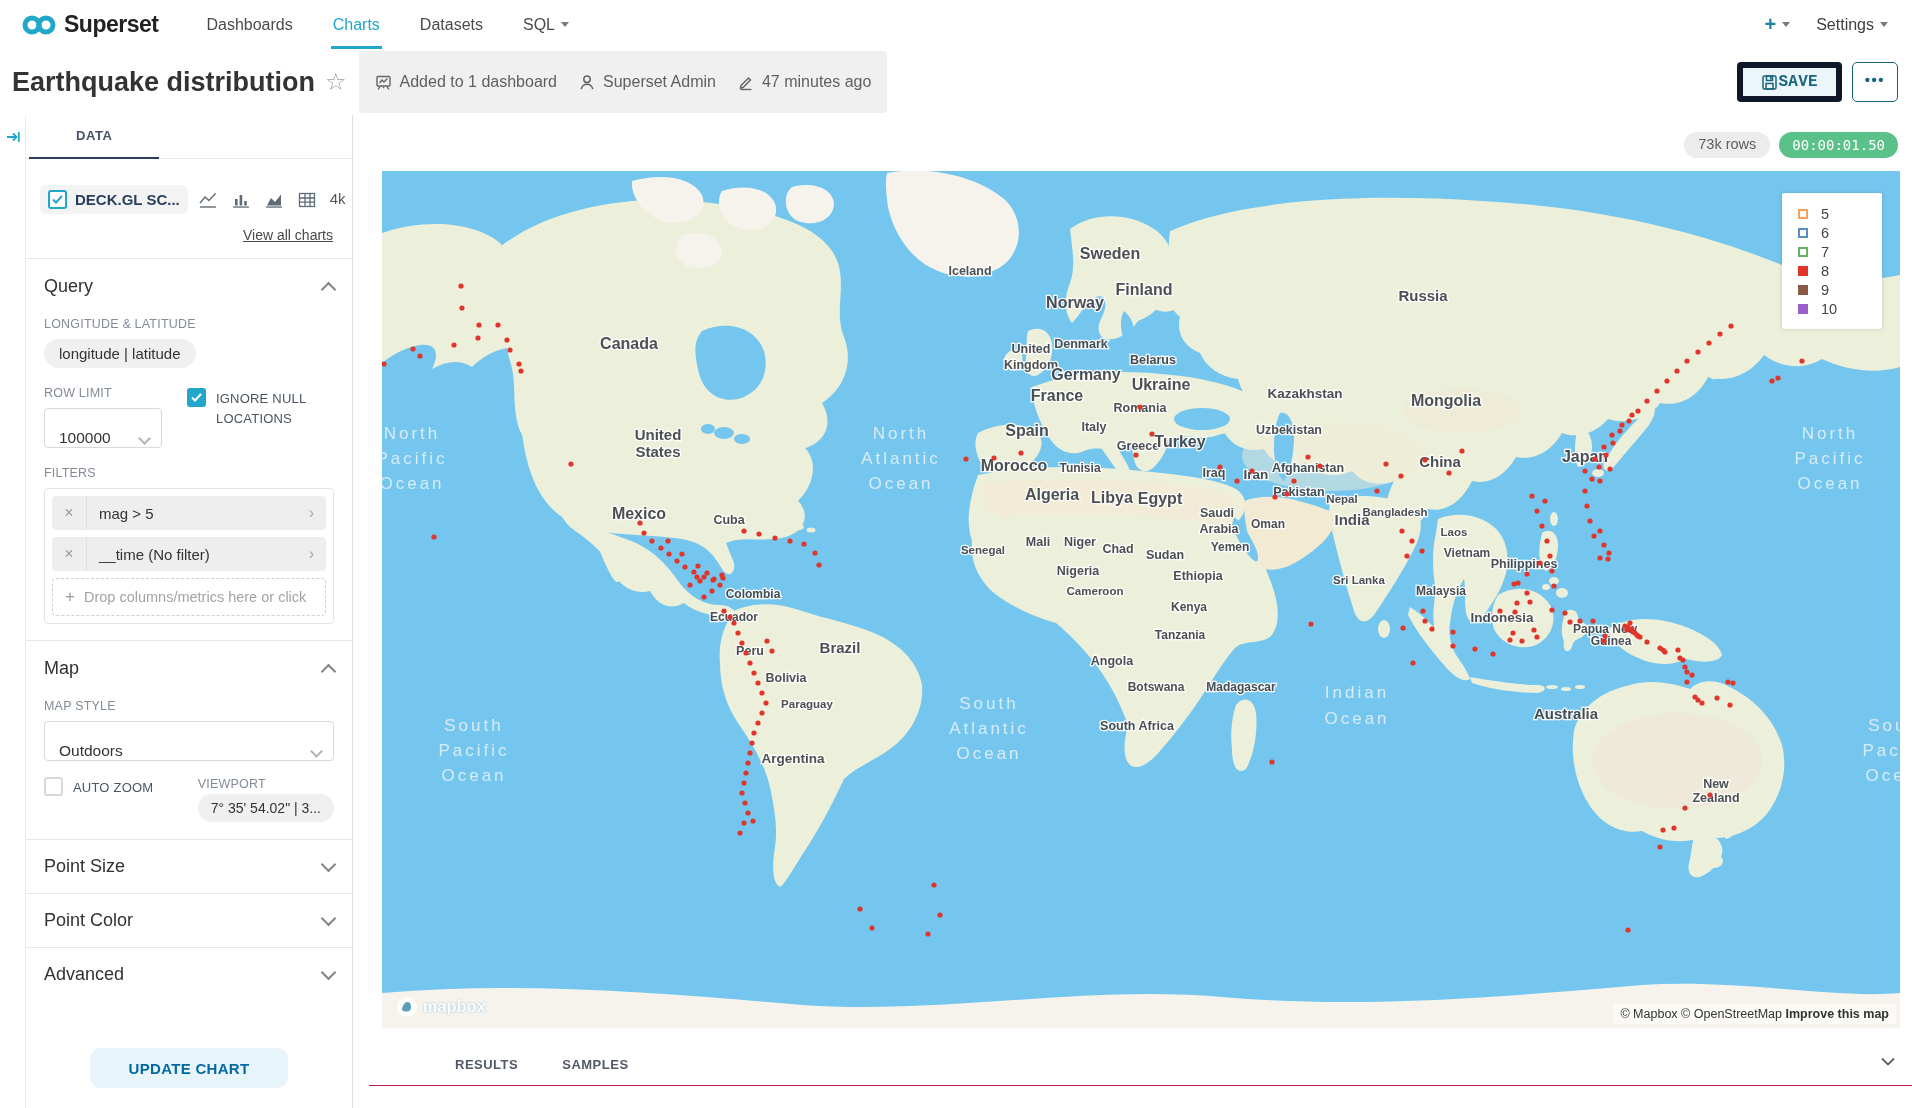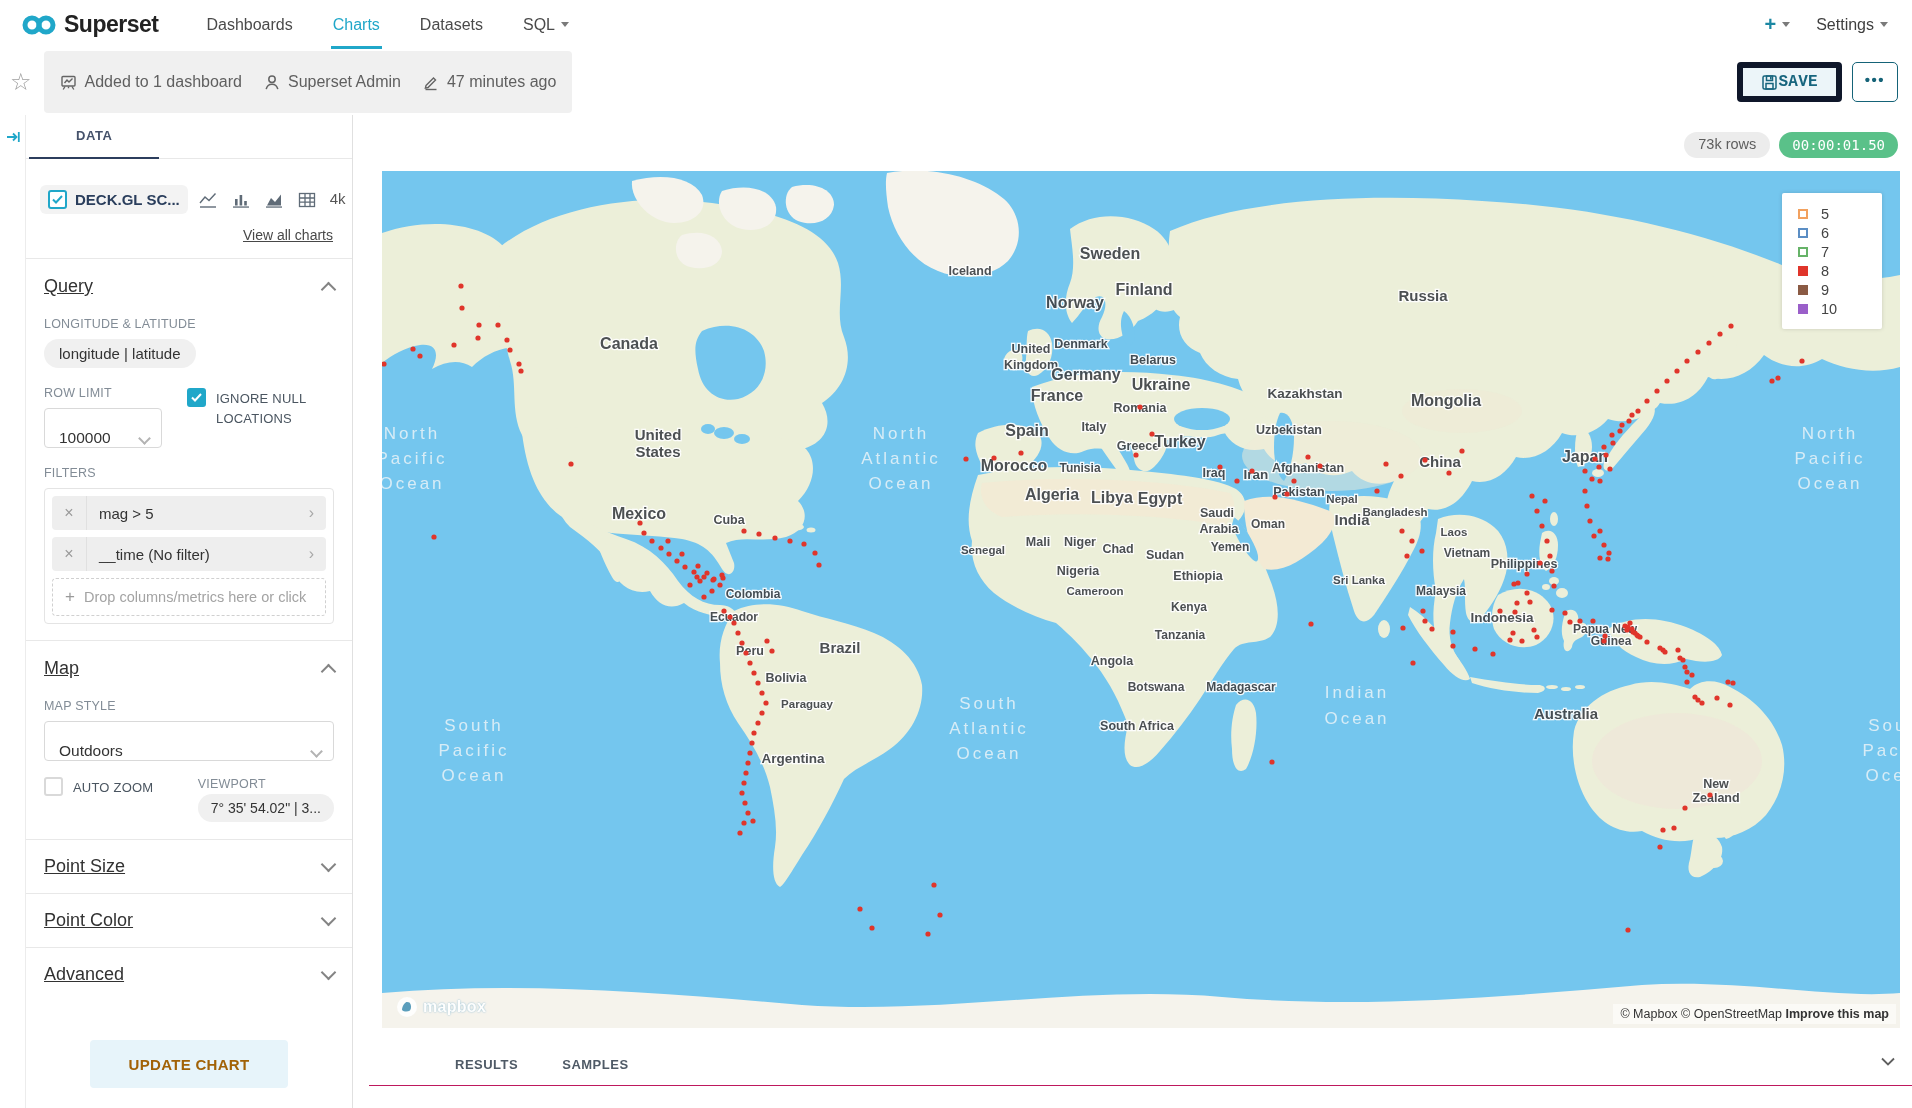--- a/index.html
+++ b/index.html
@@ -39,21 +39,21 @@
   .cb.checked-fill{background:#20a7c9;border:2px solid #20a7c9;}
   .cb.empty{border:2px solid #d9d9d9;background:#fff;}
   .ds-label{font-size:15px;font-weight:bold;color:#2a3e5c;white-space:nowrap;}
   .viz-icons{display:flex;align-items:flex-start;gap:13px;color:#5f6b77;}
   .viz-k{font-size:15px;color:#555;}
   .viewall-row{text-align:right;margin:12px 19px 14px 0;}
   .viewall{font-size:14px;color:#484848;text-decoration:underline;cursor:pointer;}
   .divider{height:1px;background:#e8e8e8;}
   .sect{padding:0 18px;}
   .sect-head{display:flex;align-items:center;justify-content:space-between;padding:17px 0 6px 0;cursor:pointer;}
-  .sect-title{font-size:18px;color:#323232;text-decoration:underline;}
+  .sect-title{font-size:18px;color:#323232;}
   .chev{width:9px;height:9px;border-right:2px solid #848484;border-bottom:2px solid #848484;display:inline-block;}
   .chev.up{transform:rotate(-135deg);margin-top:6px;}
   .chev.down{transform:rotate(45deg);margin-bottom:4px;}
   .fld-label{font-size:12.5px;color:#828c96;letter-spacing:.2px;margin:14px 0 8px 0;}
   .pill{display:inline-block;background:#f0f0f0;border-radius:16px;padding:6px 15px;font-size:15px;color:#333;cursor:pointer;}
   .two-col{display:flex;margin-top:4px;}
   .col-a{width:150px;}
   .select{height:40px;border:1px solid #d9d9d9;border-radius:4px;display:flex;align-items:flex-end;padding:0 12px 0 14px;font-size:15.5px;color:#333;cursor:pointer;background:#fff;box-sizing:border-box;}
   .select .chev{margin-left:auto;border-color:#b3b3b3;width:7px;height:7px;}
   .cb-row{display:flex;align-items:flex-start;gap:10px;cursor:pointer;}
@@ -61,21 +61,21 @@
   .filters-box{border:1px solid #e4e4e4;border-radius:4px;padding:7px;margin-top:2px;}
   .fchip{display:flex;align-items:center;background:#eeeeee;border-radius:4px;height:34px;margin-bottom:7px;cursor:pointer;}
   .fchip-x{width:34px;text-align:center;color:#9a9a9a;font-size:16px;border-right:1px solid #e0e0e0;line-height:34px;flex:none;cursor:pointer;}
   .fchip-t{font-size:15px;color:#333;padding-left:12px;}
   .fchip-gt{margin-left:auto;margin-right:12px;color:#a8a8a8;font-size:16px;}
   .dropzone{border:1.5px dashed #d0d0d0;border-radius:4px;height:36px;display:flex;align-items:center;gap:9px;padding-left:12px;color:#a3a3a3;font-size:14.5px;cursor:pointer;}
   .dz-plus{color:#9a9a9a;font-size:17px;}
   .vp-chip{background:#f0f0f0;border-radius:16px;padding:6px 13px;font-size:14px;color:#333;white-space:nowrap;cursor:pointer;}
   .coll-sect{padding:0 18px;}
   .coll-head{display:flex;align-items:center;justify-content:space-between;height:53px;cursor:pointer;}
-  .update-btn{position:absolute;left:50%;transform:translateX(-50%);bottom:20px;width:198px;height:48px;background:#e7f4fa;color:#a16207;font-weight:bold;font-size:15px;letter-spacing:.3px;border:none;border-radius:4px;cursor:pointer;}
+  .update-btn{position:absolute;left:50%;transform:translateX(-50%);bottom:20px;width:198px;height:40px;background:#e7f4fa;color:#0369a1;font-weight:bold;font-size:15px;letter-spacing:.3px;border:none;border-radius:11px;cursor:pointer;}
   
   .main{position:absolute;left:353px;top:115px;right:0;bottom:0;background:#fff;}
   .badges{position:absolute;top:17px;right:14px;display:flex;gap:9px;}
   .badge-rows{background:#ececec;color:#5d5d5d;font-size:14.5px;border-radius:14px;padding:4px 14px;}
   .badge-timer{background:#5ac189;color:#fff;font-size:14px;font-family:"DejaVu Sans Mono",monospace;border-radius:14px;padding:5px 13px;}
   .mapwrap{position:absolute;left:29px;top:56px;width:1518px;height:857px;background:#74c6ee;overflow:hidden;cursor:grab;}
   .legend{position:absolute;left:1400px;top:22px;width:84px;background:#fff;border-radius:2px;box-shadow:0 0 4px rgba(0,0,0,.15);padding:10px 0 10px 16px;}
   .lg-row{display:flex;align-items:center;gap:13px;height:17px;margin:2px 0;cursor:pointer;}
   .lg-sq{width:10px;height:10px;box-sizing:border-box;flex:none;}
   .lg-tx{font-size:14.5px;color:#444;}
@@ -127,20 +127,21 @@
           <span class="caret"></span>
         </div>
       <div class="nav-settings">
           <span>Settings</span>
           <span class="caret"></span>
         </div>
     </div>
   </div>
 
   <div class="page-header">
+    <div class="page-title">Earthquake distribution</div>
     <div class="fav-star">☆</div>
     <div class="meta-strip">
       <div class="meta-item">
         <svg width="17" height="17" viewBox="0 0 17 17" fill="none" stroke="#646464" stroke-width="1.4">
           <rect x="2" y="2.5" width="13" height="9.5" rx="1"></rect>
             <polyline points="4.5,9 7,6 9,8 12.5,4.5"></polyline>
             <path d="M5 12.5l-1.8 3M12 12.5l1.8 3M8.5 12.5v1.8"></path>
         </svg>
         <span>Added to 1 dashboard</span>
       </div>

